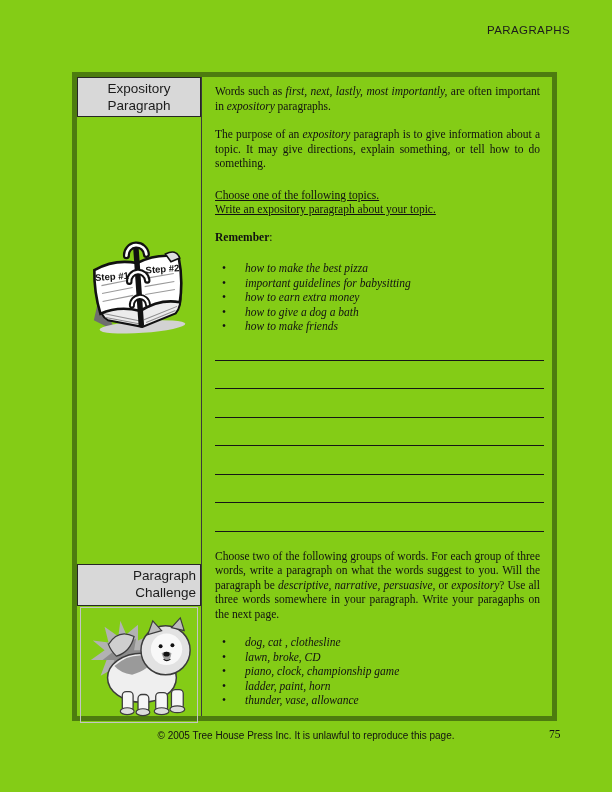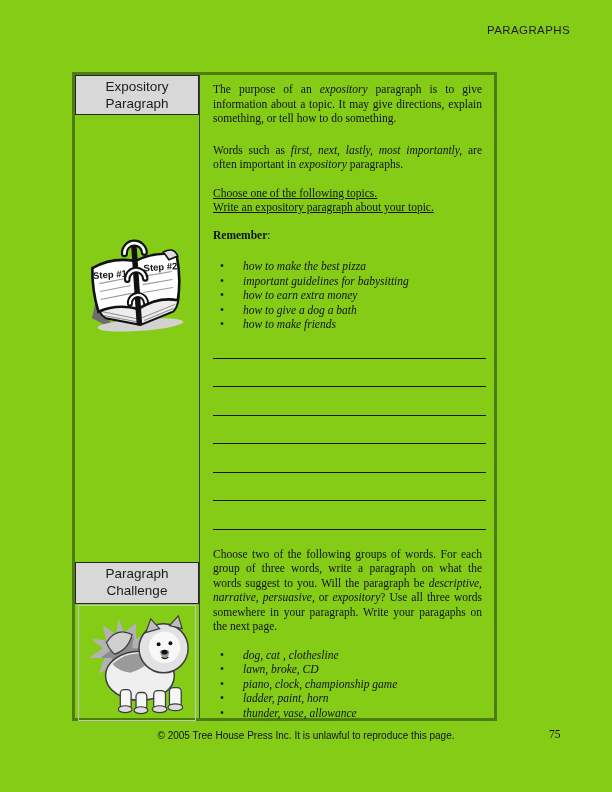--- a/index.html
+++ b/index.html
@@ -20,35 +20,35 @@
     font-family:"Liberation Sans", sans-serif; font-weight:normal;
     font-size:10px; color:#111;
   }
   .page-number {
     position:absolute; top:728px; left:549px;
     font-size:11.5px; font-weight:400; color:#111;
   }
 
   
   .sheet {
-    position:absolute; left:72px; top:72px; width:425px; height:649px;
-    border:3px solid #4d7c0f; box-sizing:border-box; display:flex;
+    position:absolute; left:72px; top:72px; width:485px; height:649px;
+    border:5px solid #4d7c0f; box-sizing:border-box; display:flex;
   }
   .left-col {
     position:relative; flex:none; width:125px;
     border-right:1px solid #3a3a3a; box-sizing:border-box;
   }
   .title-box {
     position:absolute; left:0; width:100%; box-sizing:border-box;
     background:#d8d8d8; border:1px solid #262626;
     font-family:"Liberation Sans", sans-serif; font-size:13.5px;
     line-height:16.5px; color:#1b1b1b; text-align:center; padding:3px 4px;
   }
   .title-box.box1 { top:0; height:40px; }
-  .title-box.box2 { top:487px; height:42px; }
+  .title-box.box2 { top:487px; height:42px;text-align:right; }
   .icon-wrap { position:absolute; }
   .notebook-wrap { top:160px; left:7px; width:110px; height:108px; }
   .dog-wrap { top:530px; left:3px; width:118px; height:116px;
               border:1px solid #c4c4c4; box-sizing:border-box; }
   .icon-wrap svg { width:100%; height:100%; display:block; }
 
   
   .right-col {
     flex:1; box-sizing:border-box; padding:7px 12px 0 13px;
     font-size:11.5px; line-height:14.5px; text-align:justify;
@@ -146,23 +146,23 @@
           <circle cx="93" cy="37" r="2" fill="#111"></circle>
           <path d="M82 45 Q87 42 92 45 Q91 53 86 53 Q83 49 82 45 Z" fill="#9c9c9c"></path>
           <ellipse cx="87" cy="46" rx="3.2" ry="2.4" fill="#111"></ellipse>
           <path d="M84 51 Q87 54 91 51" stroke="#111" stroke-width="1.2" fill="none"></path>
         </svg>
       </div>
     </div>
 
     <div class="right-col">
 
+      <p class="para m14"><span>Words such as </span><span class="seg-i">first, next, lastly, most importantly,</span><span> are often important in </span><span class="seg-i">expository</span><span> paragraphs.</span></p>
+
       <p class="para m17"><span>The purpose of an </span><span class="seg-i">expository</span><span> paragraph is to give information about a topic. It may give directions, explain something, or tell how to do something.</span></p>
-
-      <p class="para m14"><span>Words such as </span><span class="seg-i">first, next, lastly, most importantly,</span><span> are often important in </span><span class="seg-i">expository</span><span> paragraphs.</span></p>
 
       <p class="para m13">
         <span class="blockline">Choose one of the following topics.</span>
         <span class="blockline">Write an expository paragraph about your topic.</span>
       </p>
 
       <p class="para m17">
         <span class="blockline"><span class="seg-b">Remember</span><span>:</span></span>
       </p>
 

